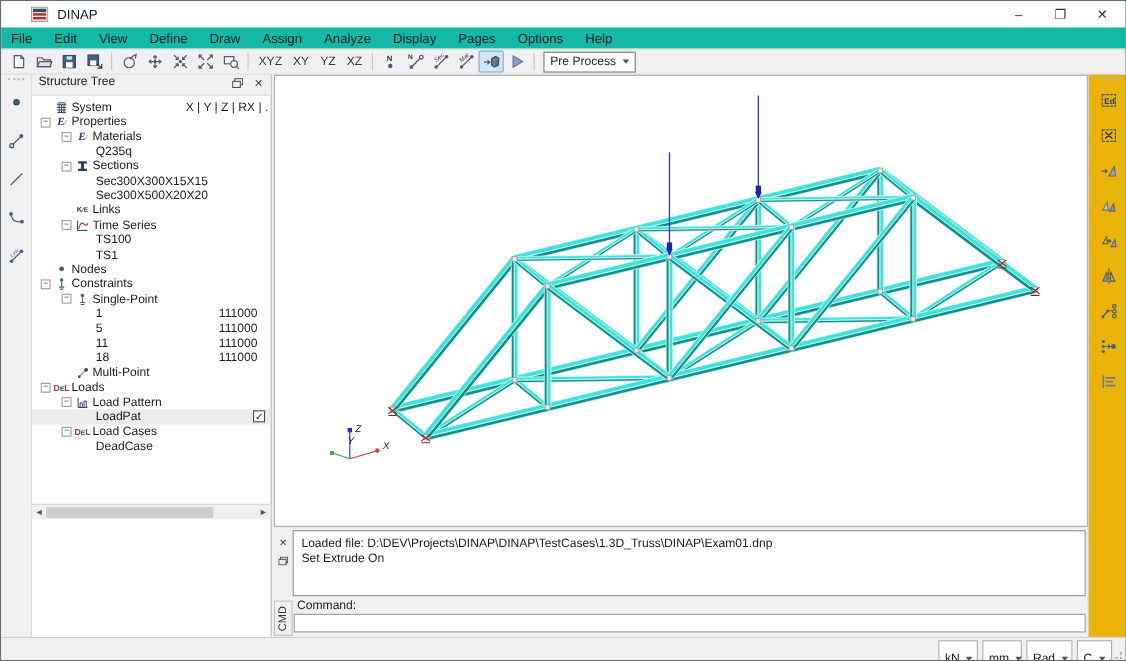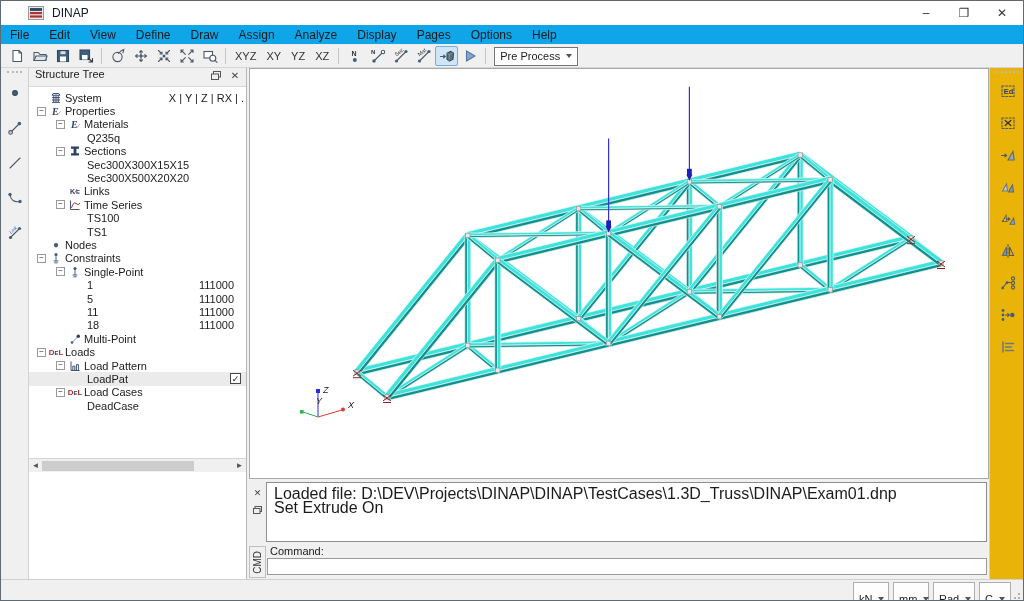--- a/index.html
+++ b/index.html
@@ -10,21 +10,21 @@
 
   
   #titlebar { left:0; top:0; width:1024px; height:24px; background:#ffffff; display:flex; align-items:center; }
   #app-logo { margin-left:27px; width:16px; height:14px; }
   #title-text { margin-left:8px; font-size:12px; color:#0f172a; }
   .wbtn { width:38px; height:24px; display:flex; align-items:center; justify-content:center;
           font-size:12px; color:#333; }
   #win-controls { position:absolute; right:4px; top:0; display:flex; }
 
   
-  #menubar { left:0; top:24px; width:1024px; height:20px; background:#0ea5e9; display:flex; border-bottom:1px solid #ececec; }
+  #menubar { left:0; top:24px; width:1024px; height:20px; background:#14b8a6; display:flex; border-bottom:1px solid #ececec; }
   .menu-item { padding:0 10px; font-size:12px; height:20px; line-height:20px; }
   .menu-item:first-child { padding-left:9px; }
 
   
   #toolbar { left:0; top:44px; width:1024px; height:23px; background:#f0f0f0; border-bottom:1px solid #d6d6d6;
              display:flex; align-items:center; padding-left:4px; }
   .tb-sep { width:1px; height:16px; background:#c6c6c6; margin:0 4px; }
   .tb-btn { width:23px; height:20px; display:flex; align-items:center; justify-content:center; border:1px solid transparent; }
   .tb-btn.active { background:#cfe6f8; border:1px solid #77aed6; border-radius:2px; }
   .tb-txt { font-size:11px; color:#333; padding:2px 5px; }
@@ -61,21 +61,21 @@
   
   #viewport { left:248px; top:67px; width:740px; height:411px; background:#fff; border:1px solid #a6abb1; }
 
   
   #right-strip { left:988px; top:67px; width:36px; height:511px; background:#eab308; border-left:1px solid #d2d2d2; }
   #right-strip .strip-btn { margin:3px 0 6px 5px; }
 
   
   #msg-btns { left:248px; top:482px; width:17px; height:60px; display:flex; flex-direction:column; align-items:center; }
   .mini-btn { width:14px; height:14px; font-size:9px; color:#444; display:flex; align-items:center; justify-content:center; margin-top:3px; }
-  #msg-box { left:265px; top:481px; width:721px; height:60px; background:#fff; border:1px solid #8a8f94; padding:4px 7px; font-size:16px; line-height:14px; }
+  #msg-box { left:265px; top:481px; width:721px; height:60px; background:#fff; border:1px solid #8a8f94; padding:4px 7px; font-size:11px; line-height:14px; }
   #cmd-tab { left:248px; top:545px; width:17px; height:32px; background:#f0f0f0; border:1px solid #c0c0c0; display:flex; align-items:center; justify-content:center; }
   #cmd-tab span { writing-mode:vertical-rl; transform:rotate(180deg); font-size:10px; color:#333; }
   #cmd-label { left:269px; top:544px; font-size:11px; }
   #cmd-input { left:266px; top:557px; width:720px; height:17px; border:1px solid #9a9a9a; background:#fff; font-size:11px; padding:0 4px; font-family:"Liberation Sans",sans-serif; }
 
   
   #statusbar { left:0; top:578px; width:1024px; height:23px; background:#f0f0f0; border-top:1px solid #cfcfcf; }
   .unit-combo { position:absolute; top:2px; height:18px; background:#fdfdfd; border:1px solid #adadad;
                 display:flex; align-items:center; justify-content:space-between; font-size:11px; padding:16px 5px; }
   #grip-corner { position:absolute; right:2px; bottom:2px; width:10px; height:10px;

